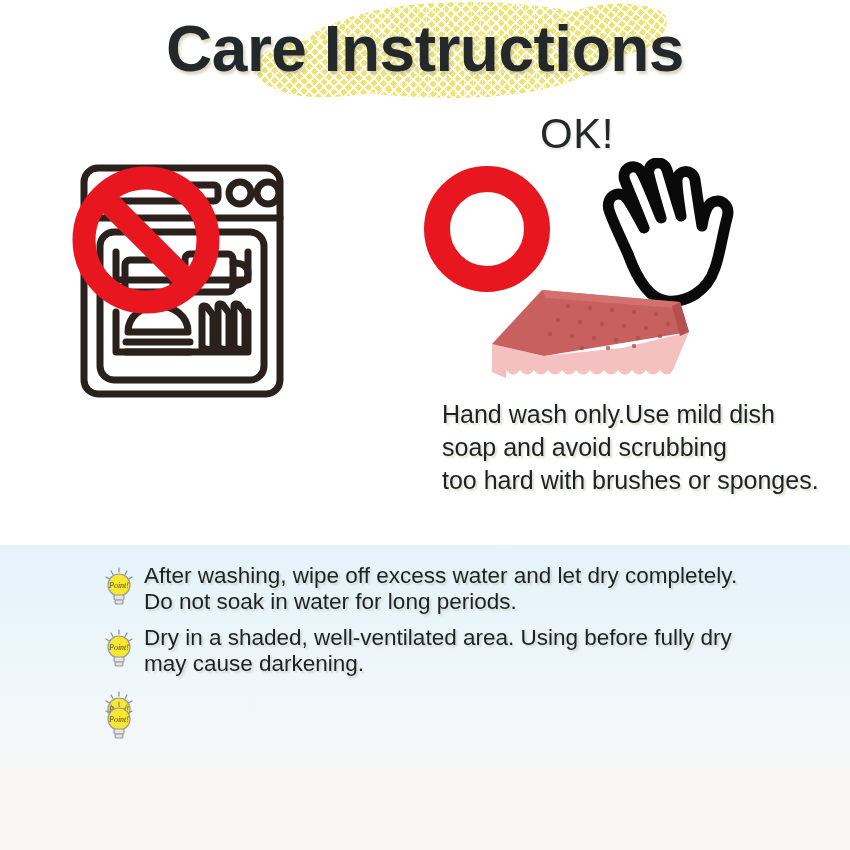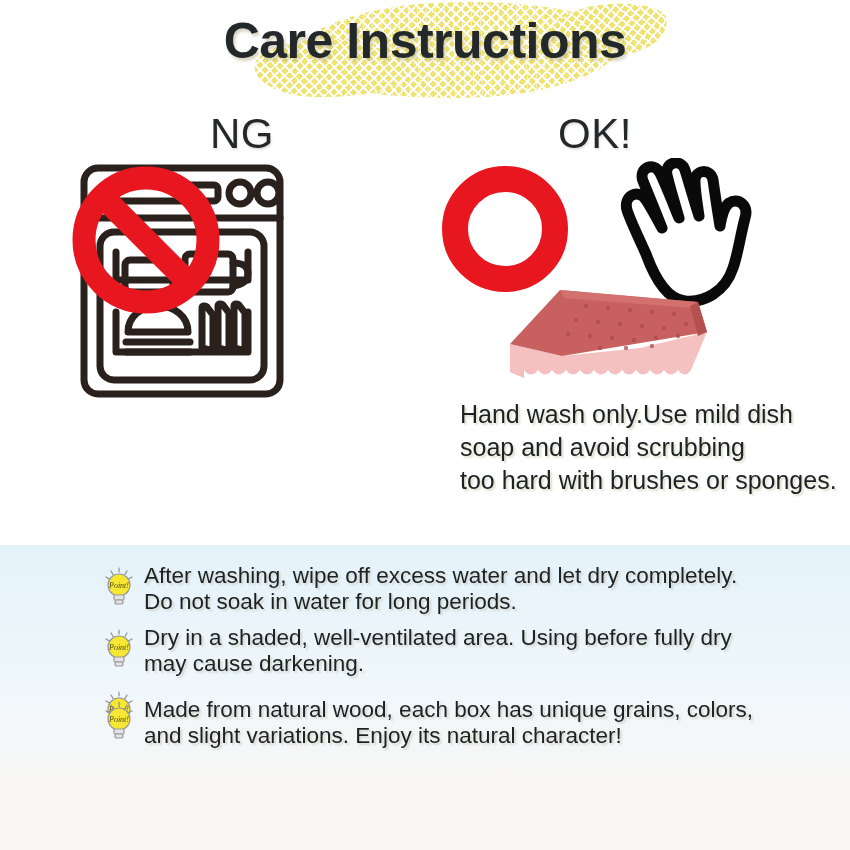--- a/index.html
+++ b/index.html
@@ -64,38 +64,38 @@
       repeating-linear-gradient(45deg, rgba(255,255,255,.95) 0 2px, rgba(255,255,255,0) 2px 7px),
       repeating-linear-gradient(-45deg, rgba(255,255,255,.95) 0 2px, rgba(255,255,255,0) 2px 7px);
     border-radius: 48% 52% 40% 60% / 60% 40% 60% 40%;
     transform: rotate(-4deg);
   }
   .page-title {
     position: absolute;
     left: 0; top: 12px;
     width: 850px;
     text-align: center;
-    font-size: 50px;
+    font-size: 64px;
     font-weight: bold;
     letter-spacing: -.5px;
     color: #23282a;
     text-shadow: 2px 3px 3px rgba(170,160,120,.45);
     white-space: nowrap;
   }
 
   
   .panels {
     position: absolute;
     left: 0; top: 110px;
     width: 850px;
     height: 435px;
   }
   .panel { position: absolute; top: 0; height: 435px; }
   .panel-ng { left: 60px;  width: 380px; }
-  .panel-ok { left: 440px; width: 410px; }
+  .panel-ok { left: 422px; width: 410px; }
 
   .panel-label {
     position: absolute;
     font-size: 42px;
     color: #23282a;
     font-weight: 400;
     letter-spacing: .5px;
     text-shadow: 1px 2px 2px rgba(180,175,150,.35);
   }
   .panel-ng .panel-label { left: 150px; top: 0px; }
@@ -172,21 +172,20 @@
 <div id="page">
 
   <div class="title-wrap">
     <div class="title-brush"></div>
     <div class="page-title">Care Instructions</div>
   </div>
 
   <div class="panels">
 
     <div class="panel panel-ng">
-      <div class="panel-label">NG</div>
 
       <div class="icon-stage">
 
         <svg class="dishwasher" width="220" height="250" viewBox="0 0 220 250">
           <g fill="none" stroke="#2b211c" stroke-width="7" stroke-linejoin="round" stroke-linecap="round">
 
             <rect x="12" y="12" width="196" height="226" rx="14"></rect>
 
             <path d="M12 62 H208"></path>
 
@@ -363,18 +362,16 @@
             <path d="M9 4 L11 7.5"></path>
             <path d="M25 4 L23 7.5"></path>
           <path d="M4 10 L7.5 12"></path>
             <path d="M30 10 L26.5 12"></path>
         </g>
         <circle cx="17" cy="18" r="11" fill="#f7e733" stroke="#9a9a9a" stroke-width="1.2"></circle>
         <rect x="12" y="28" width="10" height="5" rx="1.6" fill="#e4e4e4" stroke="#9a9a9a" stroke-width="1.2"></rect>
         <rect x="13" y="33" width="8" height="4" rx="2" fill="#e4e4e4" stroke="#9a9a9a" stroke-width="1.2"></rect>
         <text x="17" y="21" text-anchor="middle" font-family="'Liberation Serif',serif" font-style="italic" font-size="8" fill="#4a4a1c">Point!</text>
       </svg>
-      <div class="tip-text">Made from natural wood, each box has unique grains, colors,
-and slight variations. Enjoy its natural character!</div>
     </div>
 
   </div>
 </div>
 
 </body></html>

